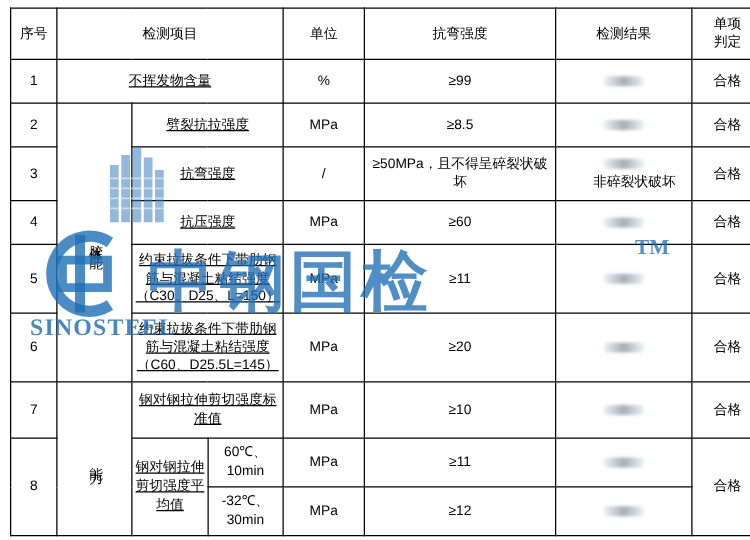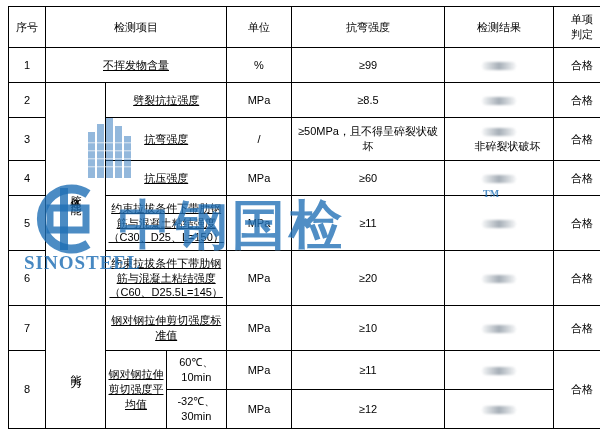--- a/index.html
+++ b/index.html
@@ -109,23 +109,23 @@
   }
   #wm-en {
     left: 24px;
     top: 82px;
     font-size: 19px;
     letter-spacing: 1px;
     color: #1f6fb5;
     opacity: 0.82;
   }
   #wm-tm {
-    left: 483px;
+    left: 508px;
     top: 18px;
-    font-size: 10px;
+    font-size: 17px;
   }
   #wm-logo {
     position: absolute;
     left: 28px;
     top: 12px;
     width: 84px;
     height: 74px;
   }
   #wm-logo svg { display:block; }
   #wm-bars {

